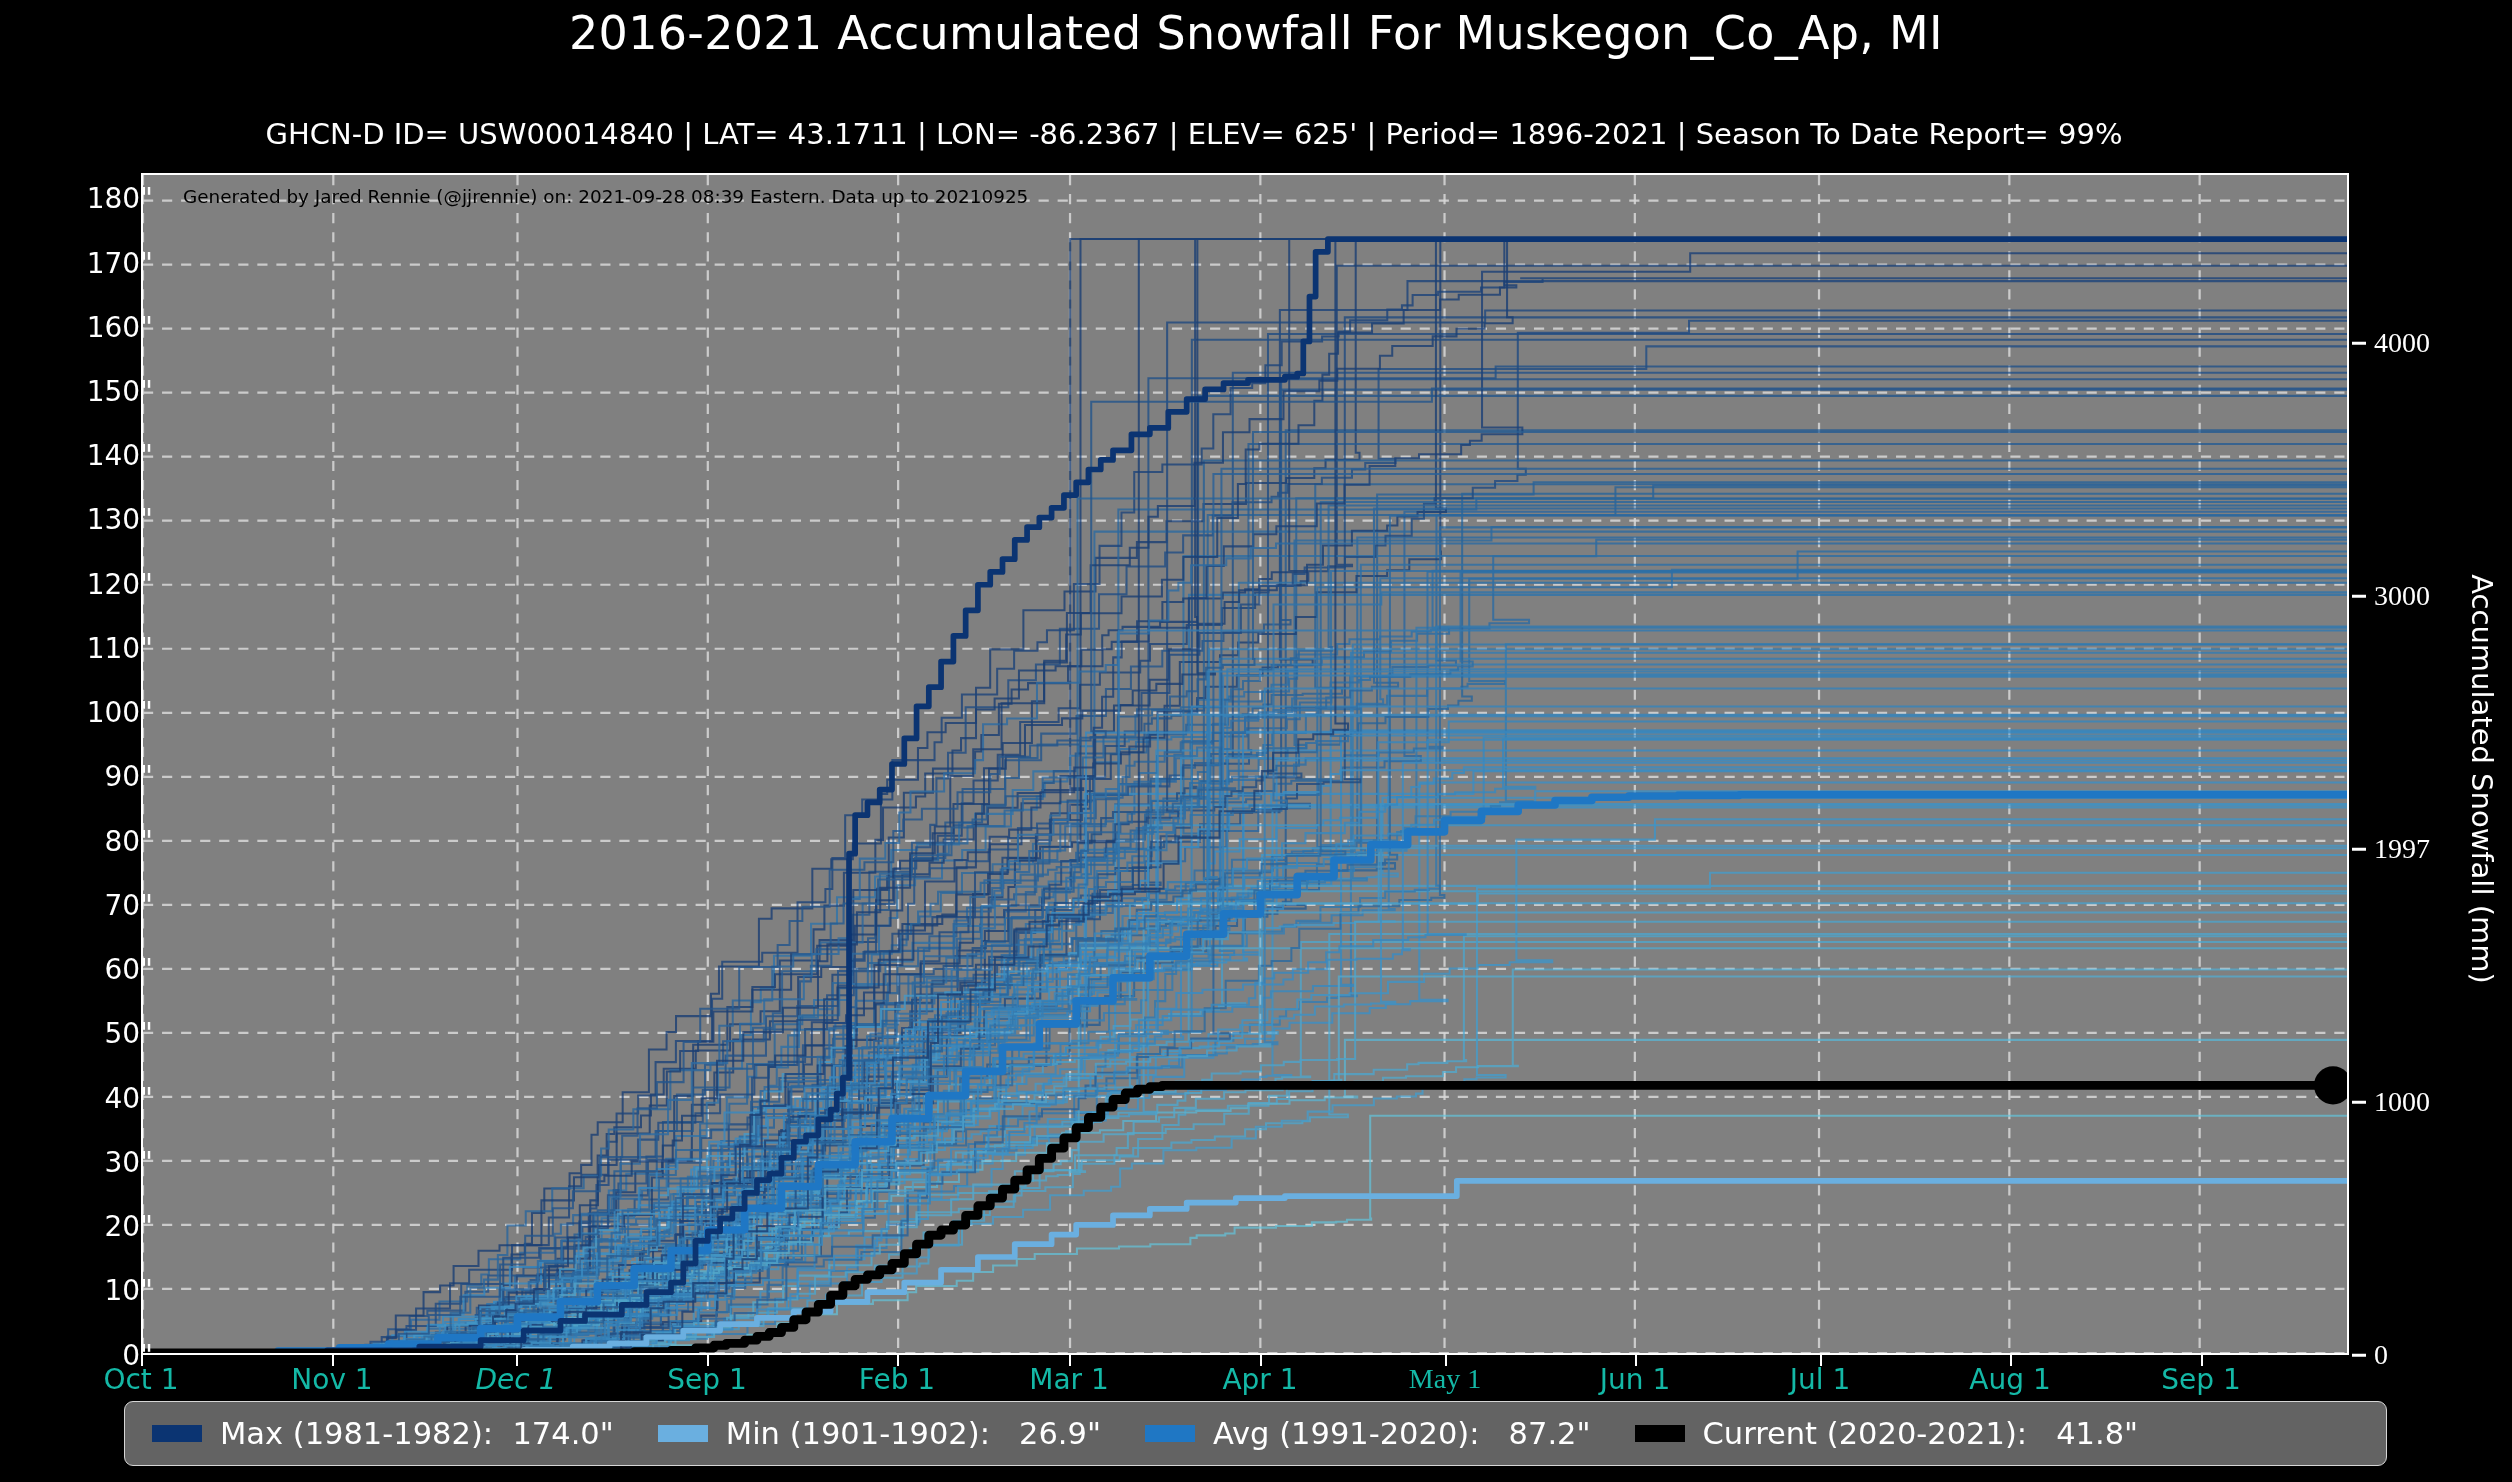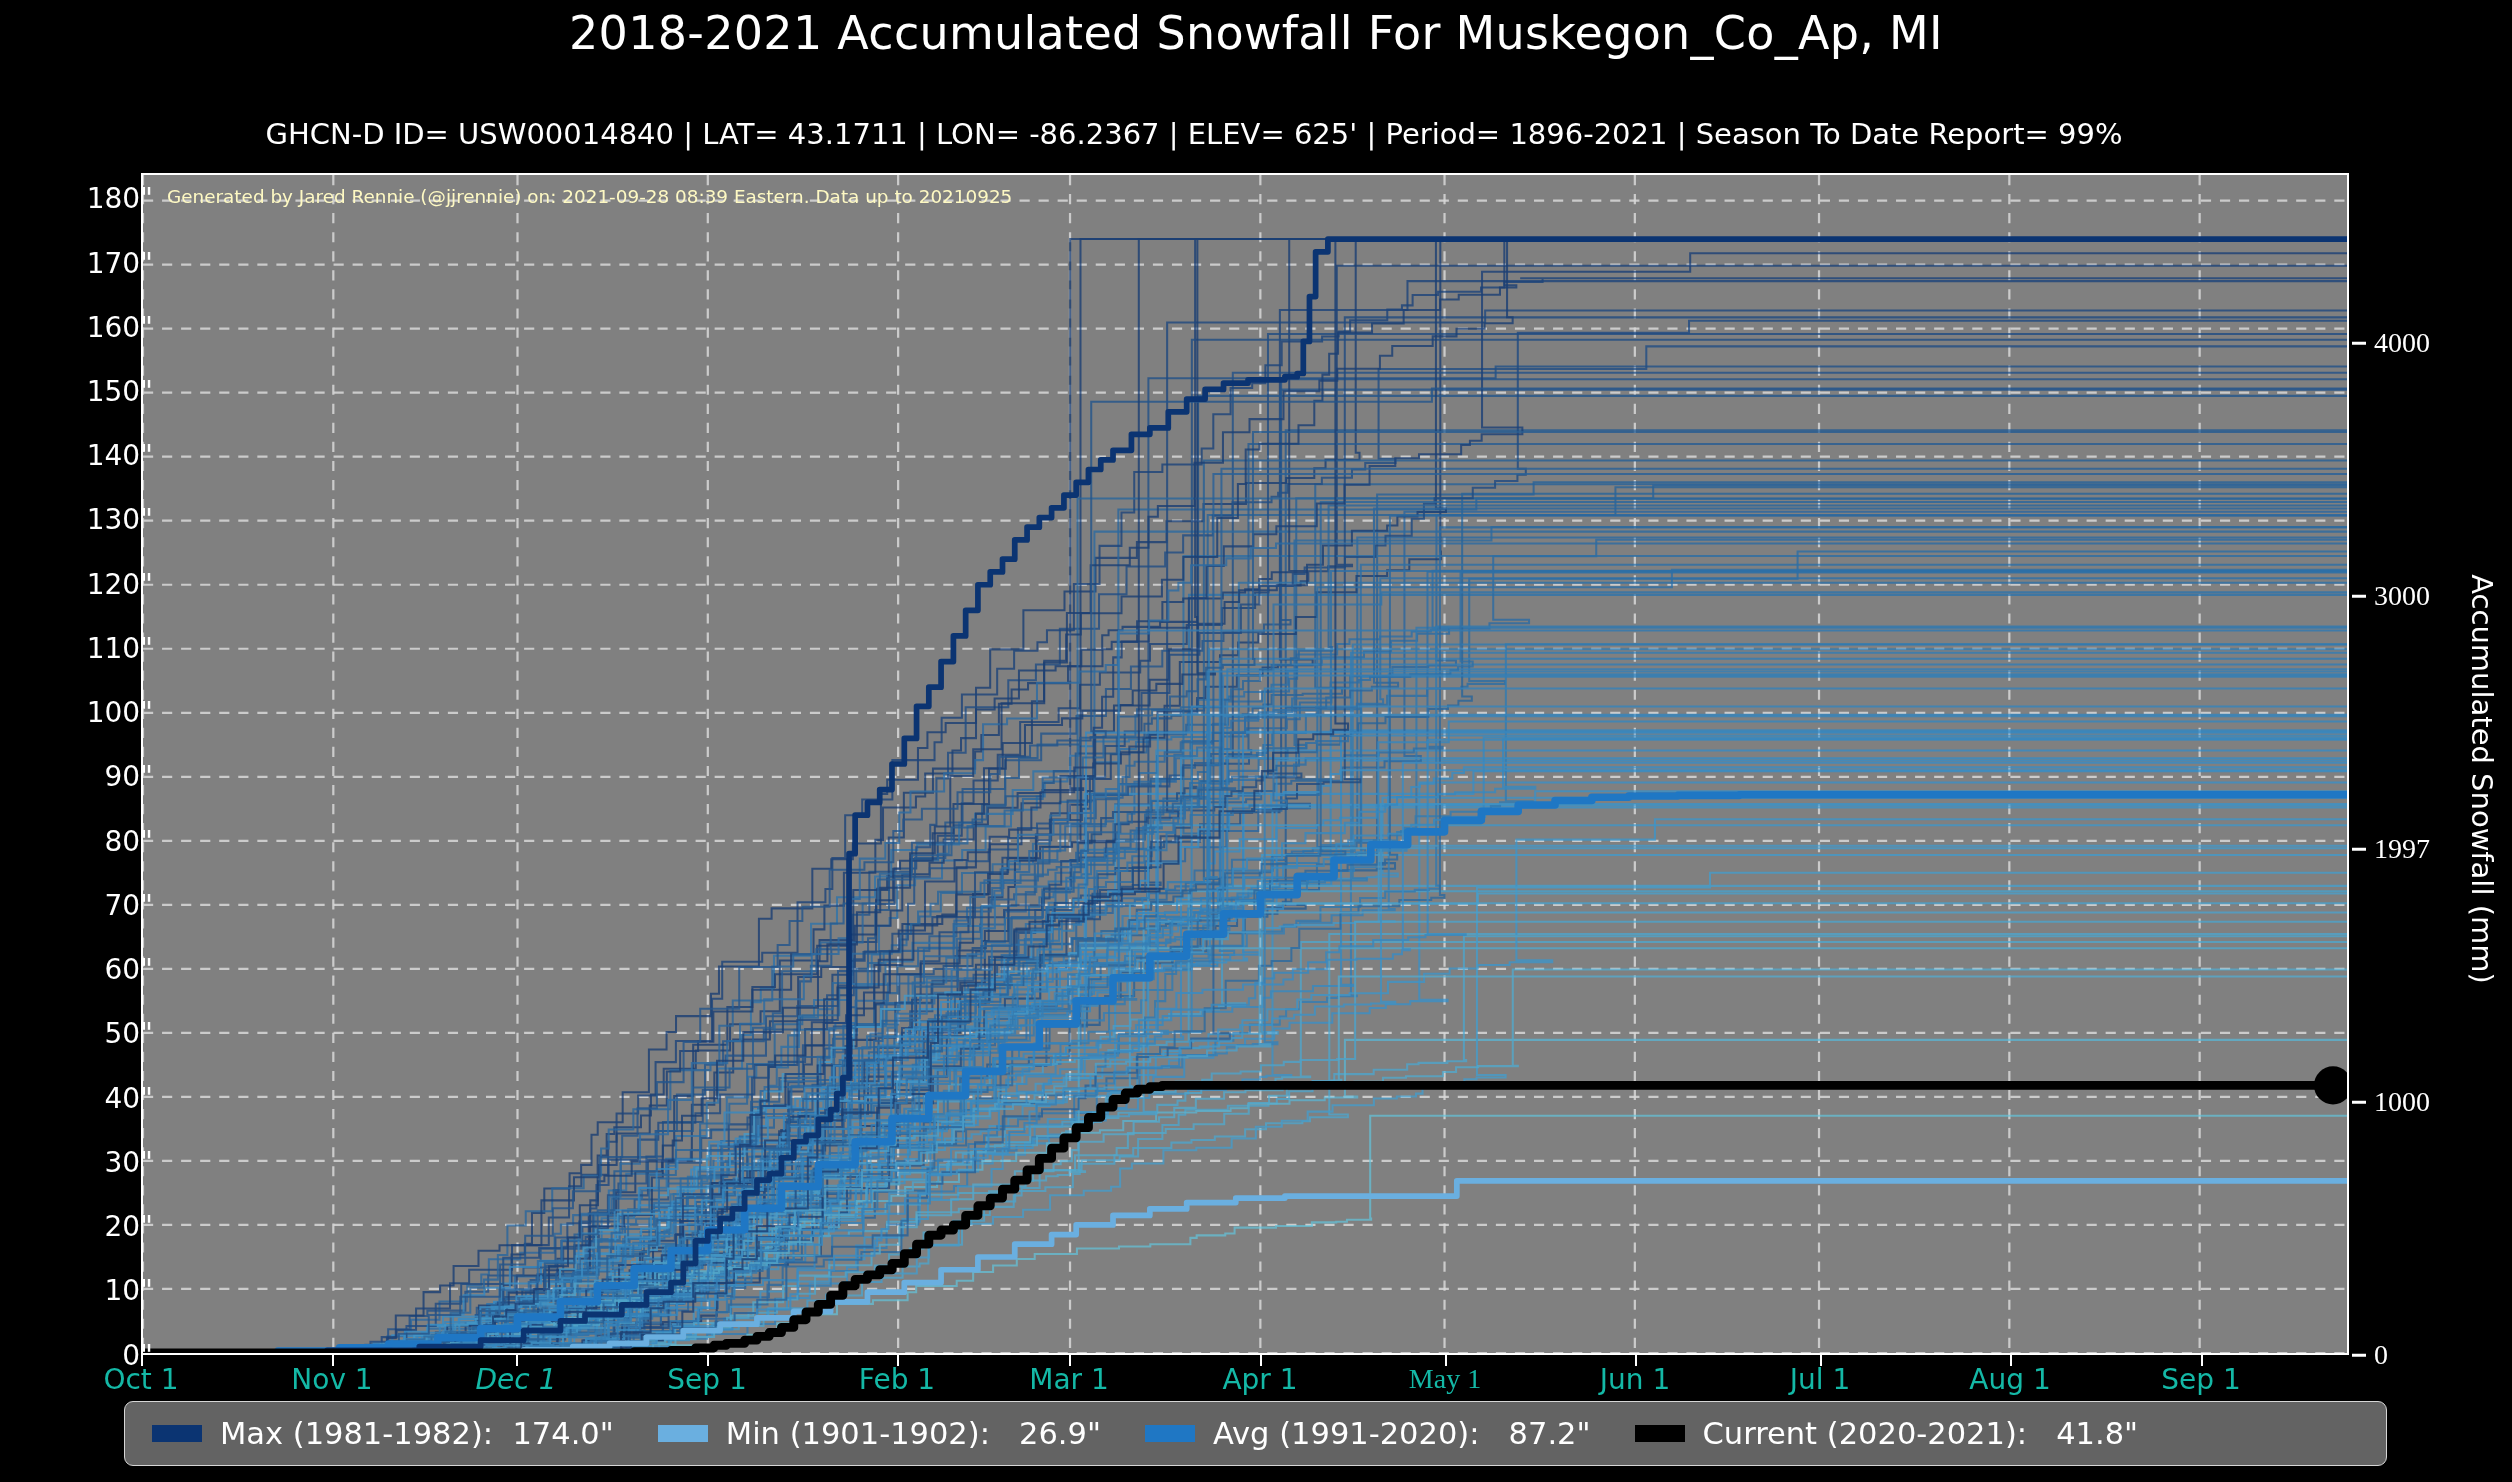--- a/index.html
+++ b/index.html
@@ -4,42 +4,42 @@
 <style>
   html,body{margin:0;padding:0;background:#000;}
   body{width:2512px;height:1483px;font-family:"DejaVu Sans","Liberation Sans",sans-serif;color:#fff;overflow:hidden;position:relative;}
 
   #title{position:absolute;left:0;top:6.3px;width:2512px;text-align:center;font-size:46px;font-weight:400;letter-spacing:0.3px;}
   #subtitle{position:absolute;left:0;top:117px;width:2388px;text-align:center;font-size:29px;font-weight:400;}
 
   #plot-wrap{position:absolute;left:141px;top:173px;width:2208px;height:1182px;}
   #plot{position:absolute;left:0;top:0;width:100%;height:100%;background:#808080;border:2.5px solid #ffffff;box-sizing:border-box;}
   #chart-svg{position:absolute;left:0;top:0;width:100%;height:100%;}
-  #annotation{position:absolute;left:24px;top:11.4px;font-size:18.4px;color:#fef9c3;white-space:nowrap;}
+  #annotation{position:absolute;left:40px;top:11.4px;font-size:18.4px;color:#000000;white-space:nowrap;}
 
   .ytick{position:absolute;right:2359px;text-align:right;font-size:28px;color:#fff;transform:translateY(-50%);white-space:nowrap;}
   .ytick-r{position:absolute;left:2374px;text-align:left;font-size:28px;color:#fff;transform:translateY(-50%);white-space:nowrap;font-family:Liberation Serif, serif;}
   .ytickmark{position:absolute;left:2352px;width:14px;height:2.5px;background:#fff;transform:translateY(-50%);}
   .xtick{position:absolute;top:1363px;font-size:28px;color:#14b8a6;transform:translateX(-50%);white-space:nowrap;}
   .xtickmark{position:absolute;top:1355px;width:1.9px;height:11.4px;background:#fff;}
 
   #ylabel-left{position:absolute;left:-11.4px;top:762px;width:444px;text-align:center;font-size:29px;transform:rotate(-90deg);transform-origin:center;color:#fff;}
   #ylabel-right{position:absolute;left:2260px;top:762px;width:444px;text-align:center;font-size:29px;transform:rotate(90deg);transform-origin:center;color:#fff;}
 
   #legend{position:absolute;left:124px;top:1401px;width:2263px;height:65px;
           background:#636363;border:1.9px solid #d6d6d6;border-radius:9px;box-sizing:border-box;
           display:flex;align-items:center;}
   .legend-entry{display:flex;align-items:center;margin-left:27px;}
   .legend-swatch{width:50px;height:16.5px;margin-right:18px;flex:0 0 auto;}
   .legend-text{font-size:30.5px;color:#fff;white-space:pre;}
 </style>
 </head>
 <body>
 
-<div id="title">2018-2021 Accumulated Snowfall For Muskegon_Co_Ap, MI</div>
+<div id="title">2016-2021 Accumulated Snowfall For Muskegon_Co_Ap, MI</div>
 <div id="subtitle">GHCN-D ID= USW00014840 | LAT= 43.1711 | LON= -86.2367 | ELEV= 625' | Period= 1896-2021 | Season To Date Report= 99%</div>
 
 <div id="ylabel-left">Accumulated Snowfall (inches)</div>
 <div id="ylabel-right">Accumulated Snowfall (mm)</div>
 
 <div id="plot-wrap">
   <div id="plot">
     <svg id="chart-svg" viewBox="0 0 3470 1854" preserveAspectRatio="none">
         <line x1="0" y1="1854" x2="3470" y2="1854" stroke="#d9d9d9" stroke-width="3.5" stroke-dasharray="16 14" opacity="0.85"></line>
         <line x1="0" y1="1753.2391304347825" x2="3470" y2="1753.2391304347825" stroke="#d9d9d9" stroke-width="3.5" stroke-dasharray="16 14" opacity="0.85"></line>

